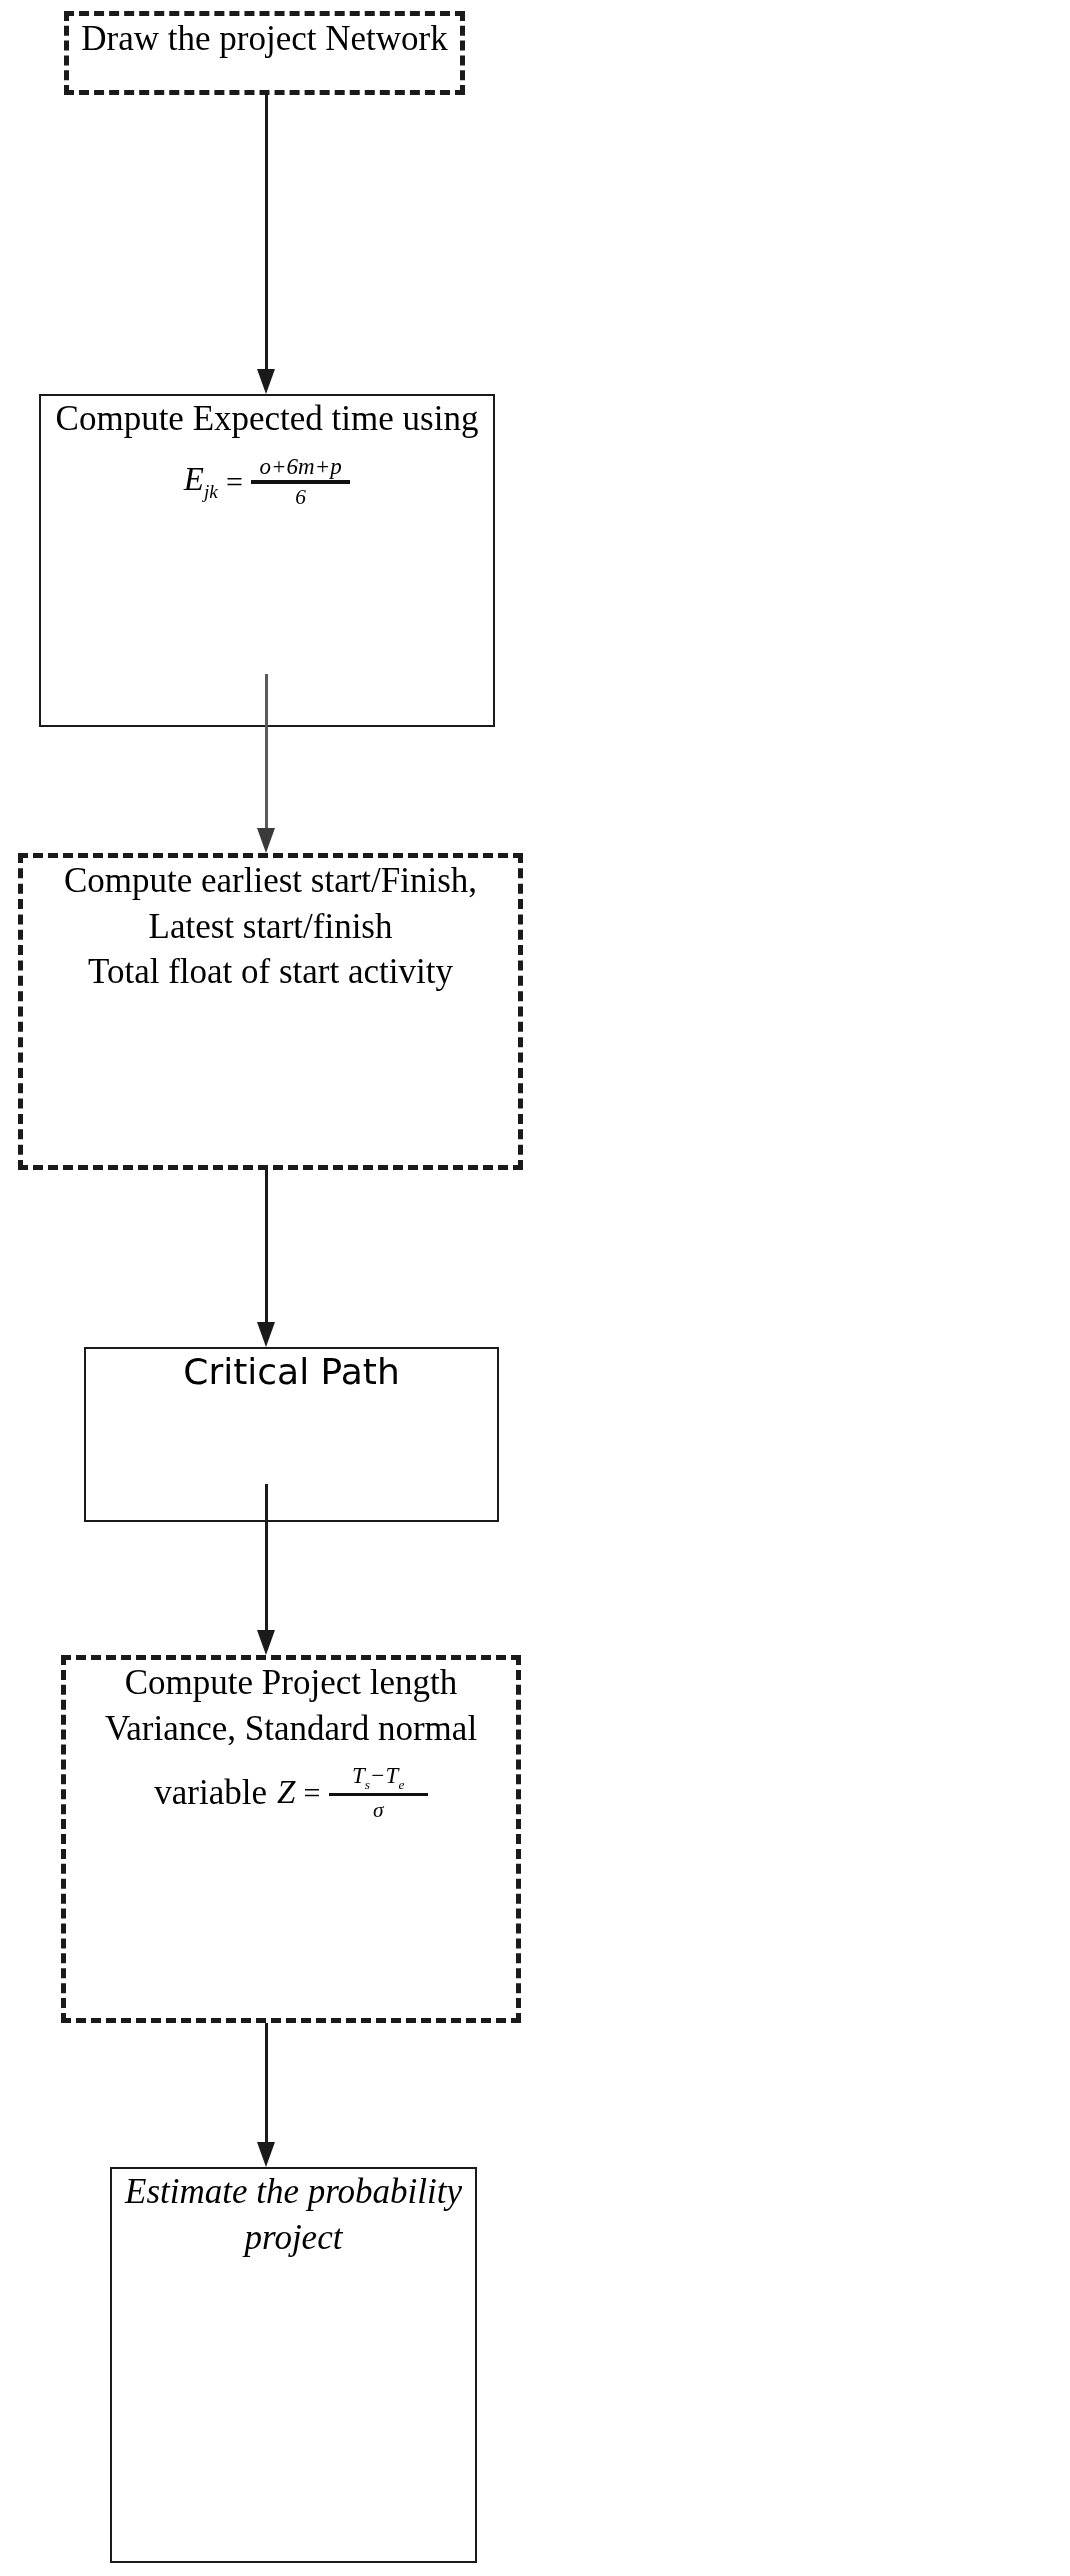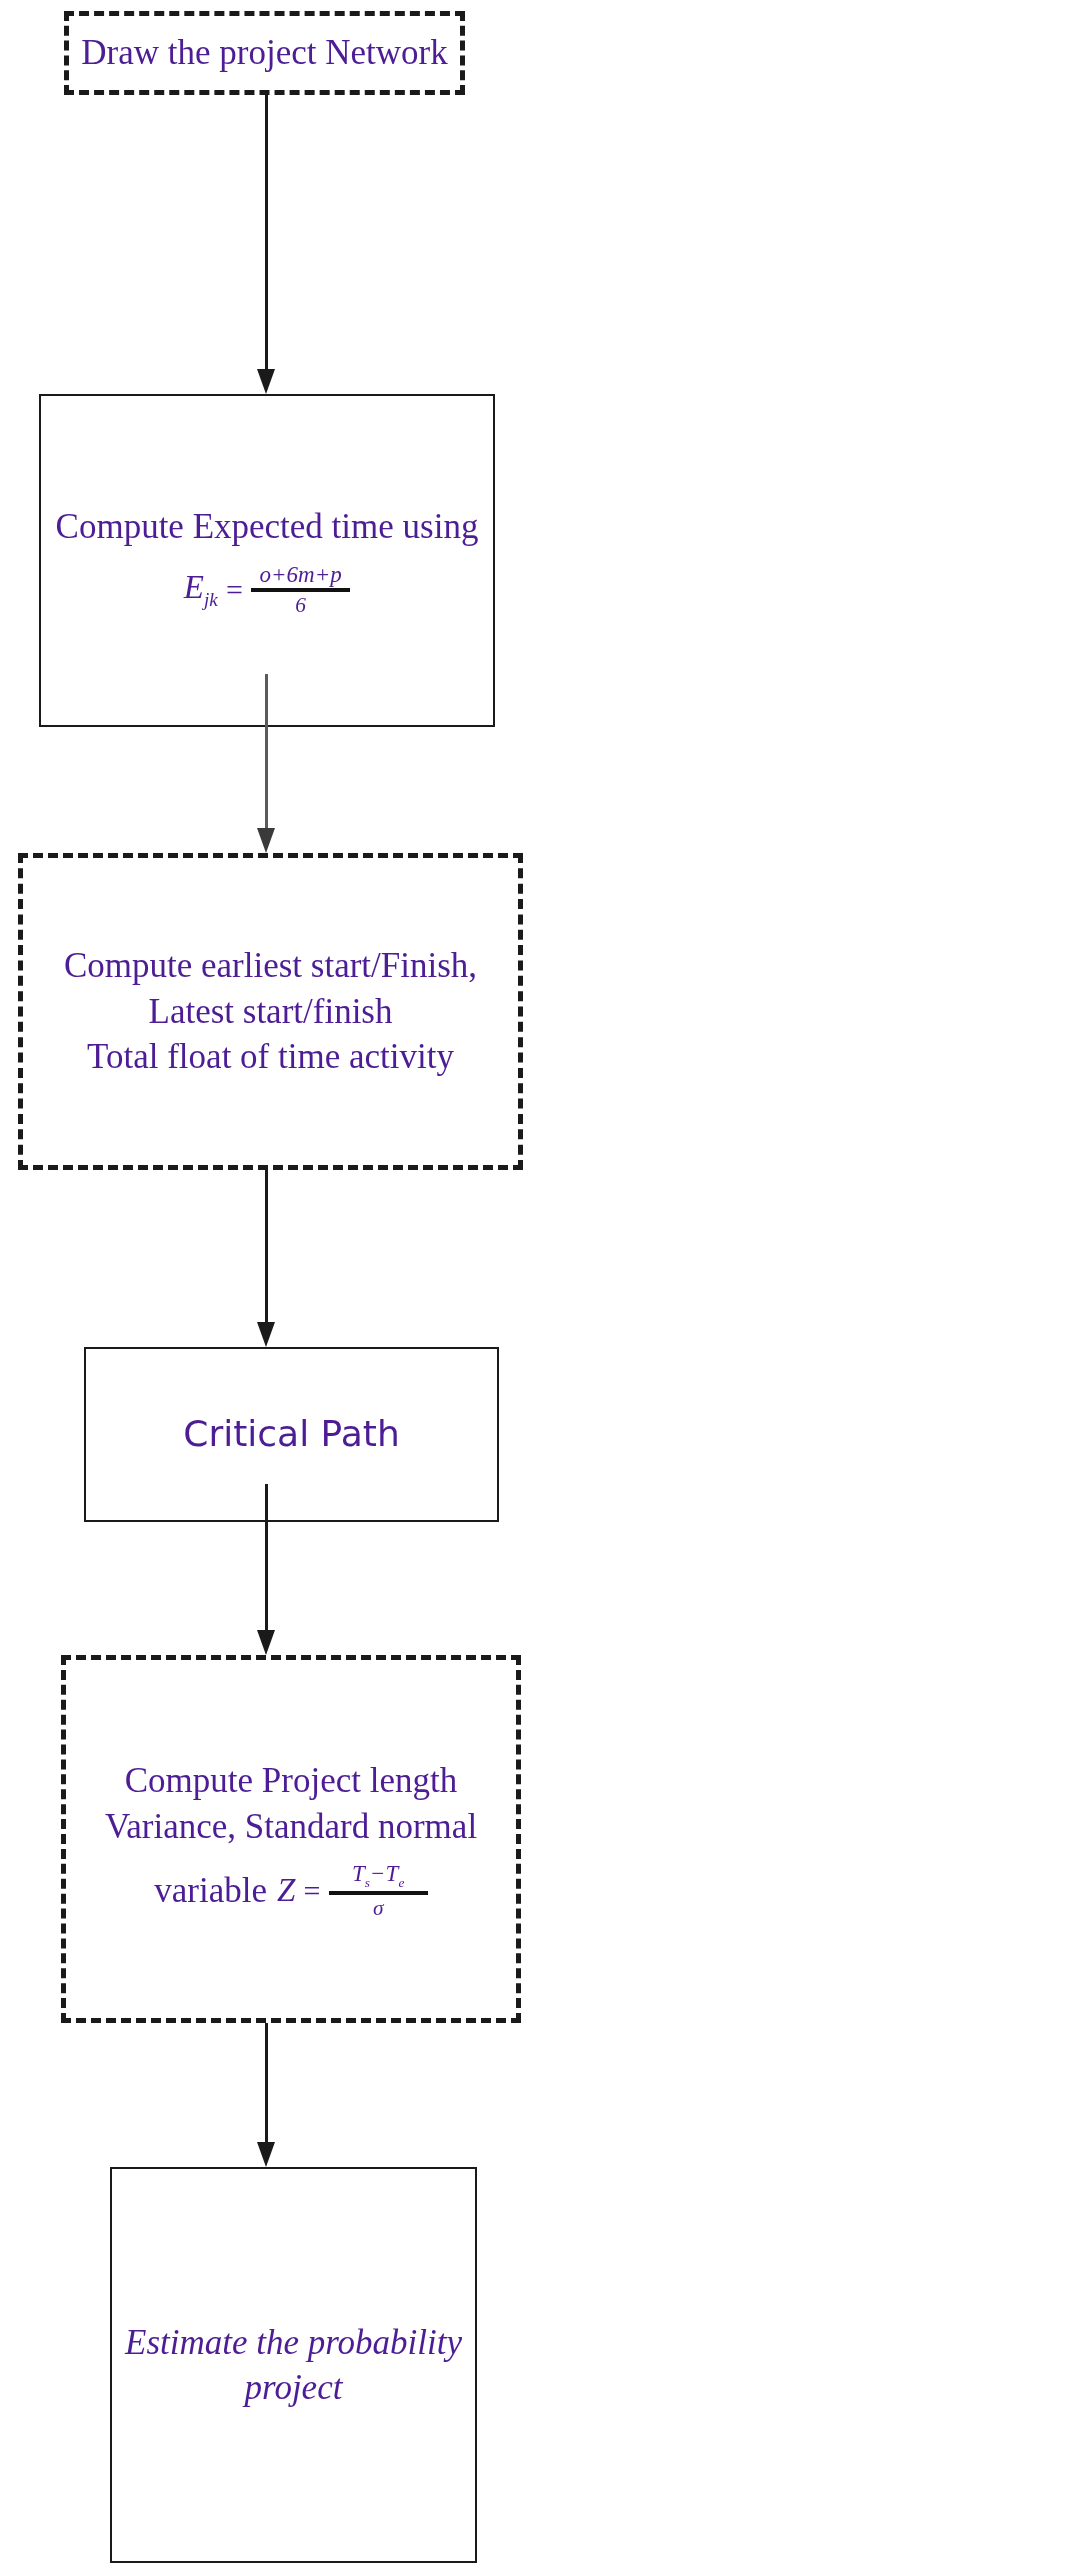--- a/index.html
+++ b/index.html
@@ -19,24 +19,24 @@
     overflow: hidden;
   }
 
   
   .node {
     position: absolute;
     box-sizing: border-box;
     display: flex;
     flex-direction: column;
     align-items: center;
-    justify-content: center;
+    justify-content: flex-start;
     background: #ffffff;
     text-align: center;
-    color: #4c1d95;
+    color: #000000;
   }
   .node.solid {
     border: 2.5px solid #1a1a1a;
   }
   .node.dashed {
     border: 5px dashed #1a1a1a;
   }
   .node .line {
     display: block;
     line-height: 1.30;
@@ -157,21 +157,21 @@
   </div>
 
   <div class="arrow gray" id="arrow-expected-to-floats" style="left:265px; top:674px; width:2.5px; height:179px;">
     <div class="shaft" style="height:157px;"></div>
     <div class="head" style="top:154px;"></div>
   </div>
 
   <div class="node dashed" id="node-floats" style="left:18px; top:853px; width:505px; height:317px;">
     <span class="line serif">Compute earliest start/Finish,</span>
     <span class="line serif">Latest start/finish</span>
-    <span class="line serif">Total float of time activity</span>
+    <span class="line serif">Total float of start activity</span>
   </div>
 
   <div class="arrow" id="arrow-floats-to-critical" style="left:265px; top:1170px; width:2.5px; height:177px;">
     <div class="shaft" style="height:155px;"></div>
     <div class="head" style="top:152px;"></div>
   </div>
 
   <div class="node solid" id="node-critical-path" style="left:84px; top:1347px; width:415px; height:175px;">
     <span class="line sans">Critical Path</span>
   </div>

